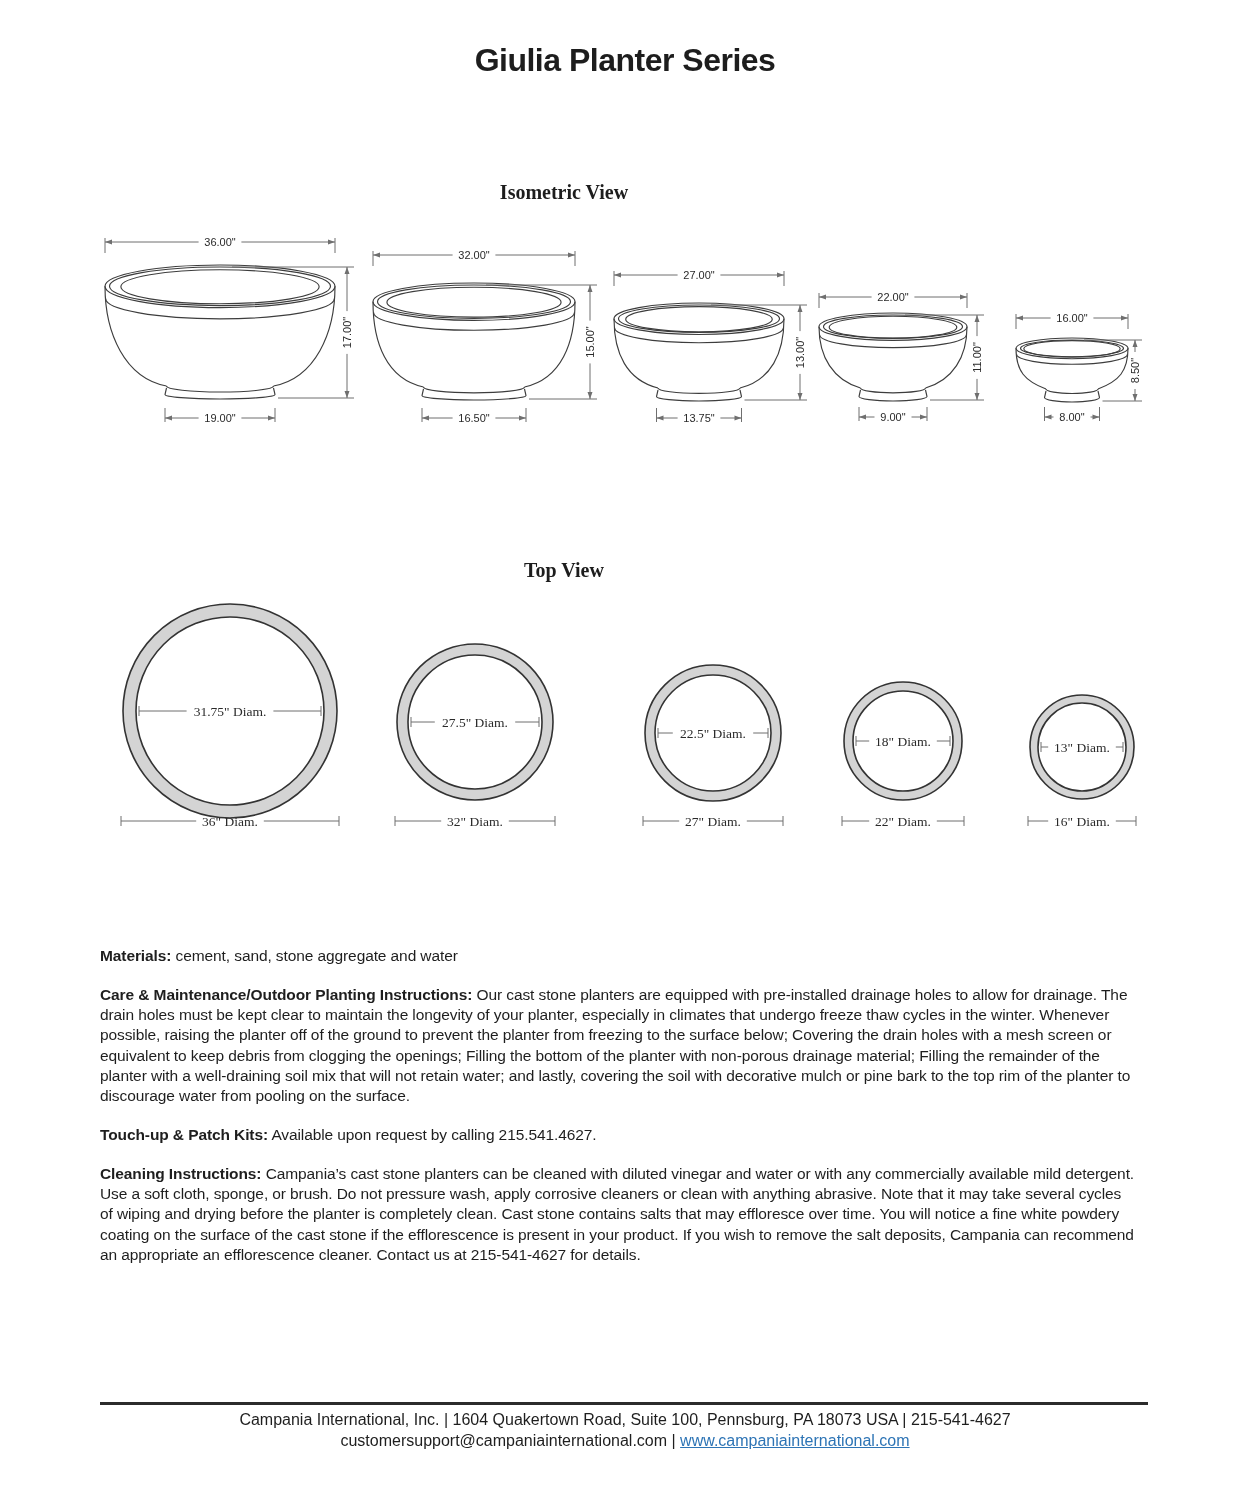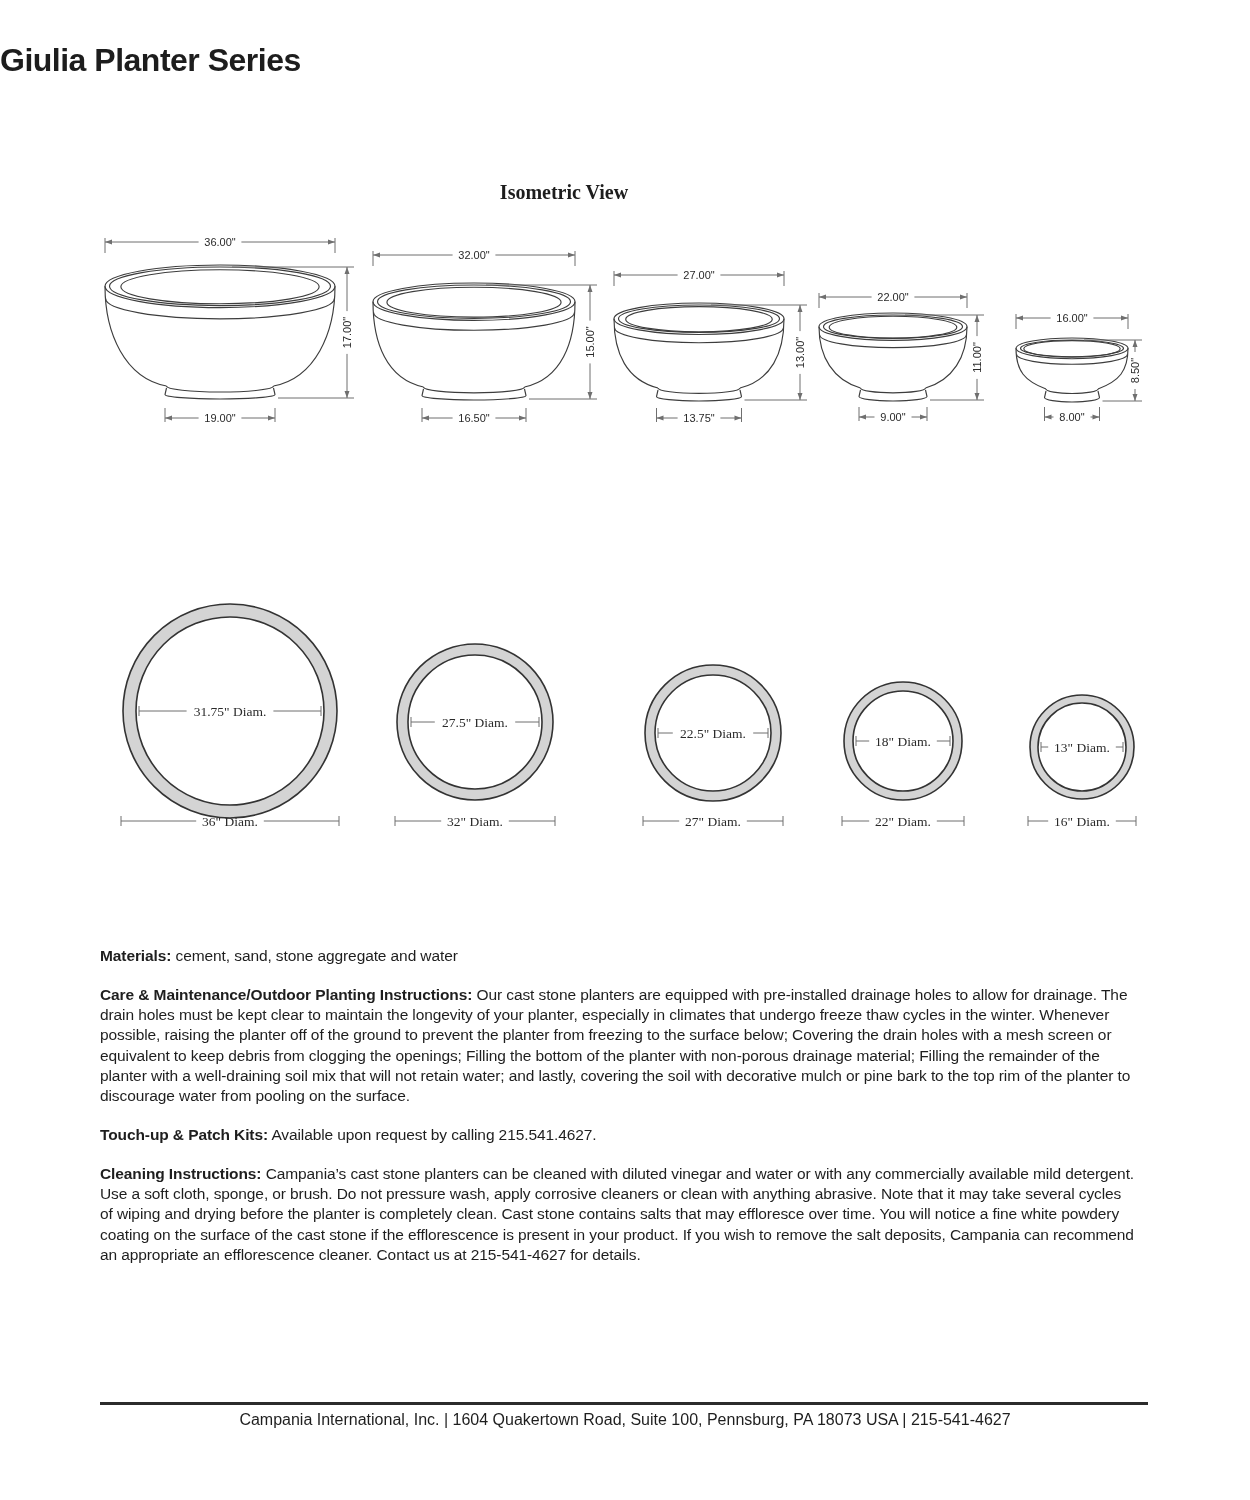--- a/index.html
+++ b/index.html
@@ -1,19 +1,19 @@
 <!DOCTYPE html>
 <html><head>
 <meta charset="utf-8">
 <style>
   html,body{margin:0;padding:0;background:#ffffff;}
   #page{position:relative;width:1250px;height:1500px;background:#ffffff;overflow:hidden;
         font-family:"Liberation Sans",sans-serif;color:#1c1c1c;}
   #drawing{position:absolute;left:0;top:0;}
-  .page-title{position:absolute;top:42px;left:0;width:1250px;text-align:left;
+  .page-title{position:absolute;top:42px;left:0;width:1250px;text-align:center;
               font-size:32px;font-weight:bold;letter-spacing:-0.5px;color:#1d1d1d;}
   .view-heading{position:absolute;left:0;width:1128px;text-align:center;
                 font-family:"Liberation Serif",serif;
                 font-size:20px;font-weight:bold;color:#1d1d1d;}
   #iso-heading{top:181px;}
   #top-heading{top:559px;}
   #specs{position:absolute;left:100px;top:946px;width:1052px;font-size:15.5px;
          letter-spacing:-0.1px;line-height:1.3;color:#1e1e1e;}
   #specs p{margin:0 16px 19px 0;}
   #specs b{font-weight:bold;}
@@ -264,26 +264,28 @@
           <line x1="1115.8" y1="821" x2="1136" y2="821" stroke="#6f6f6f" stroke-width="1"></line>
           <line x1="1028" y1="816" x2="1028" y2="826" stroke="#6f6f6f" stroke-width="1"></line>
           <line x1="1136" y1="816" x2="1136" y2="826" stroke="#6f6f6f" stroke-width="1"></line>
           <text x="1082" y="825.5" font-size="13.5" font-family="&quot;Liberation Serif&quot;,serif" fill="#2a2a2a" text-anchor="middle">16" Diam.</text>
         </g>
       </g>
   </svg>
 
   <div class="page-title">Giulia Planter Series</div>
   <div id="iso-heading" class="view-heading">Isometric View</div>
+  <div id="top-heading" class="view-heading">Top View</div>
 
   <div id="specs">
     <p><b>Materials:</b> <span>cement, sand, stone aggregate and water</span></p>
     <p><b>Care &amp; Maintenance/Outdoor Planting Instructions:</b> <span>Our cast stone planters are equipped with pre-installed drainage holes to allow for drainage. The drain holes must be kept clear to maintain the longevity of your planter, especially in climates that undergo freeze thaw cycles in the winter.  Whenever possible, raising the planter off of the ground to prevent the planter from freezing to the surface below; Covering the drain holes with a mesh screen or equivalent to keep debris from clogging the openings; Filling the bottom of the planter with non-porous drainage material; Filling the remainder of the planter with a well-draining soil mix that will not retain water; and lastly, covering the soil with decorative mulch or pine bark to the top rim of the planter to discourage water from pooling on the surface.</span></p>
     <p><b>Touch-up &amp; Patch Kits:</b> <span>Available upon request by calling 215.541.4627.</span></p>
     <p><b>Cleaning Instructions:</b> <span>Campania’s cast stone planters can be cleaned with diluted vinegar and water or with any commercially available mild detergent. Use a soft cloth, sponge, or brush. Do not pressure wash, apply corrosive cleaners or clean with anything abrasive. Note that it may take several cycles of wiping and drying before the planter is completely clean. Cast stone contains salts that may effloresce over time. You will notice a fine white powdery coating on the surface of the cast stone if the efflorescence is present in your product. If you wish to remove the salt deposits, Campania can recommend an appropriate an efflorescence cleaner. Contact us at 215-541-4627 for details.</span></p>
   </div>
 
   <div id="footer-rule"></div>
   <div id="footer">
     <div>Campania International, Inc. | 1604 Quakertown Road, Suite 100, Pennsburg, PA 18073 USA | 215-541-4627</div>
+    <div><span>customersupport@campaniainternational.com | </span><a href="#" style="color: rgb(45, 116, 181);">www.campaniainternational.com</a></div>
   </div>
 
 </div>
 
 </body></html>

